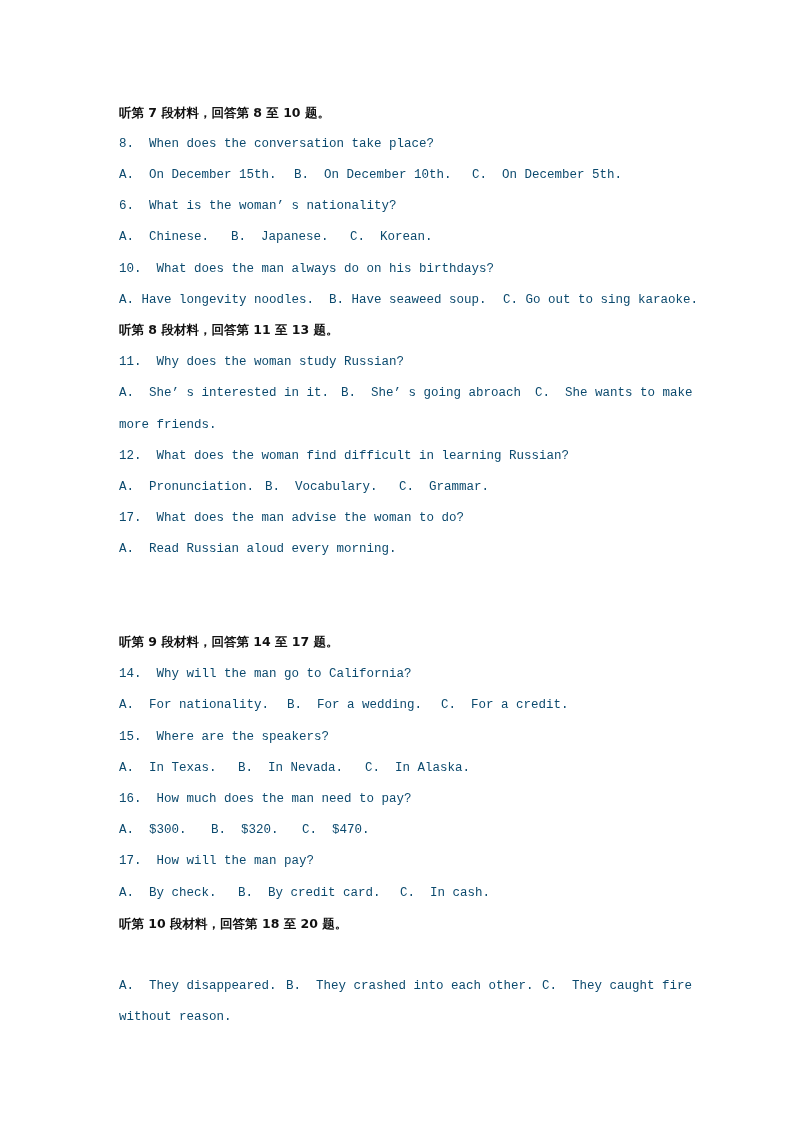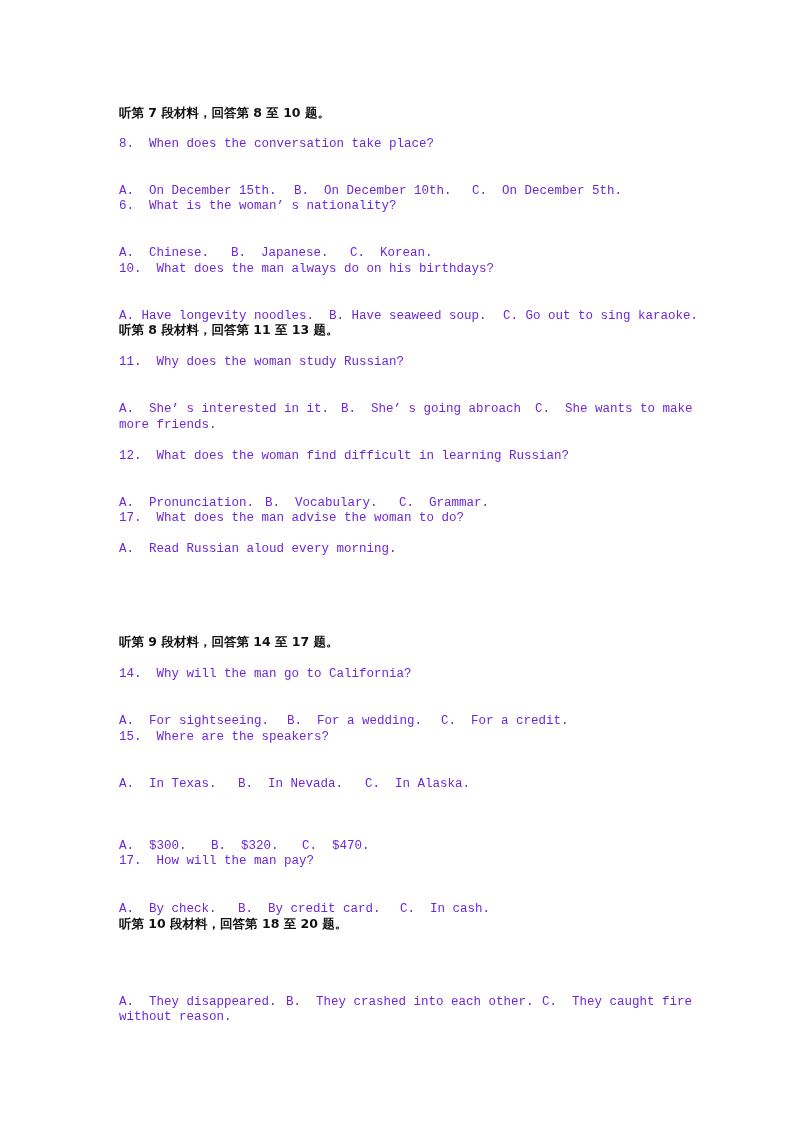--- a/index.html
+++ b/index.html
@@ -21,31 +21,31 @@
     width: 793px;
     height: 1122px;
   }
   .line {
     position: absolute;
     left: 119px;
     white-space: pre;
     font-family: "Liberation Mono", "DejaVu Sans Mono", monospace;
     font-size: 12.5px;
     line-height: 16px;
-    color: #6d28d9;
+    color: #0c4a6e;
   }
   .heading {
     font-family: "DejaVu Sans", "Liberation Sans", sans-serif;
     font-weight: bold;
     font-size: 12.5px;
     color: #111111;
   }
   .opt {
     position: absolute;
-    top: 16px;
+    top: 0;
     white-space: pre;
   }
 </style>
 </head>
 <body>
 
 <div class="page">
 
   <div class="line heading" style="top:105px">听第 7 段材料，回答第 8 至 10 题。</div>
 
@@ -87,32 +87,33 @@
     <span class="opt" style="left:280px">C.  Grammar.</span>
   </div>
 
   <div class="line" style="top:510px">17.  What does the man advise the woman to do?</div>
   <div class="line" style="top:541px">A.  Read Russian aloud every morning.</div>
 
   <div class="line heading" style="top:634px">听第 9 段材料，回答第 14 至 17 题。</div>
 
   <div class="line" style="top:666px">14.  Why will the man go to California?</div>
   <div class="line" style="top:697px">
-    <span class="opt" style="left:0px">A.  For sightseeing.</span>
+    <span class="opt" style="left:0px">A.  For nationality.</span>
     <span class="opt" style="left:168px">B.  For a wedding.</span>
     <span class="opt" style="left:322px">C.  For a credit.</span>
   </div>
 
   <div class="line" style="top:729px">15.  Where are the speakers?</div>
   <div class="line" style="top:760px">
     <span class="opt" style="left:0px">A.  In Texas.</span>
     <span class="opt" style="left:119px">B.  In Nevada.</span>
     <span class="opt" style="left:246px">C.  In Alaska.</span>
   </div>
 
+  <div class="line" style="top:791px">16.  How much does the man need to pay?</div>
   <div class="line" style="top:822px">
     <span class="opt" style="left:0px">A.  $300.</span>
     <span class="opt" style="left:92px">B.  $320.</span>
     <span class="opt" style="left:183px">C.  $470.</span>
   </div>
 
   <div class="line" style="top:853px">17.  How will the man pay?</div>
   <div class="line" style="top:885px">
     <span class="opt" style="left:0px">A.  By check.</span>
     <span class="opt" style="left:119px">B.  By credit card.</span>

